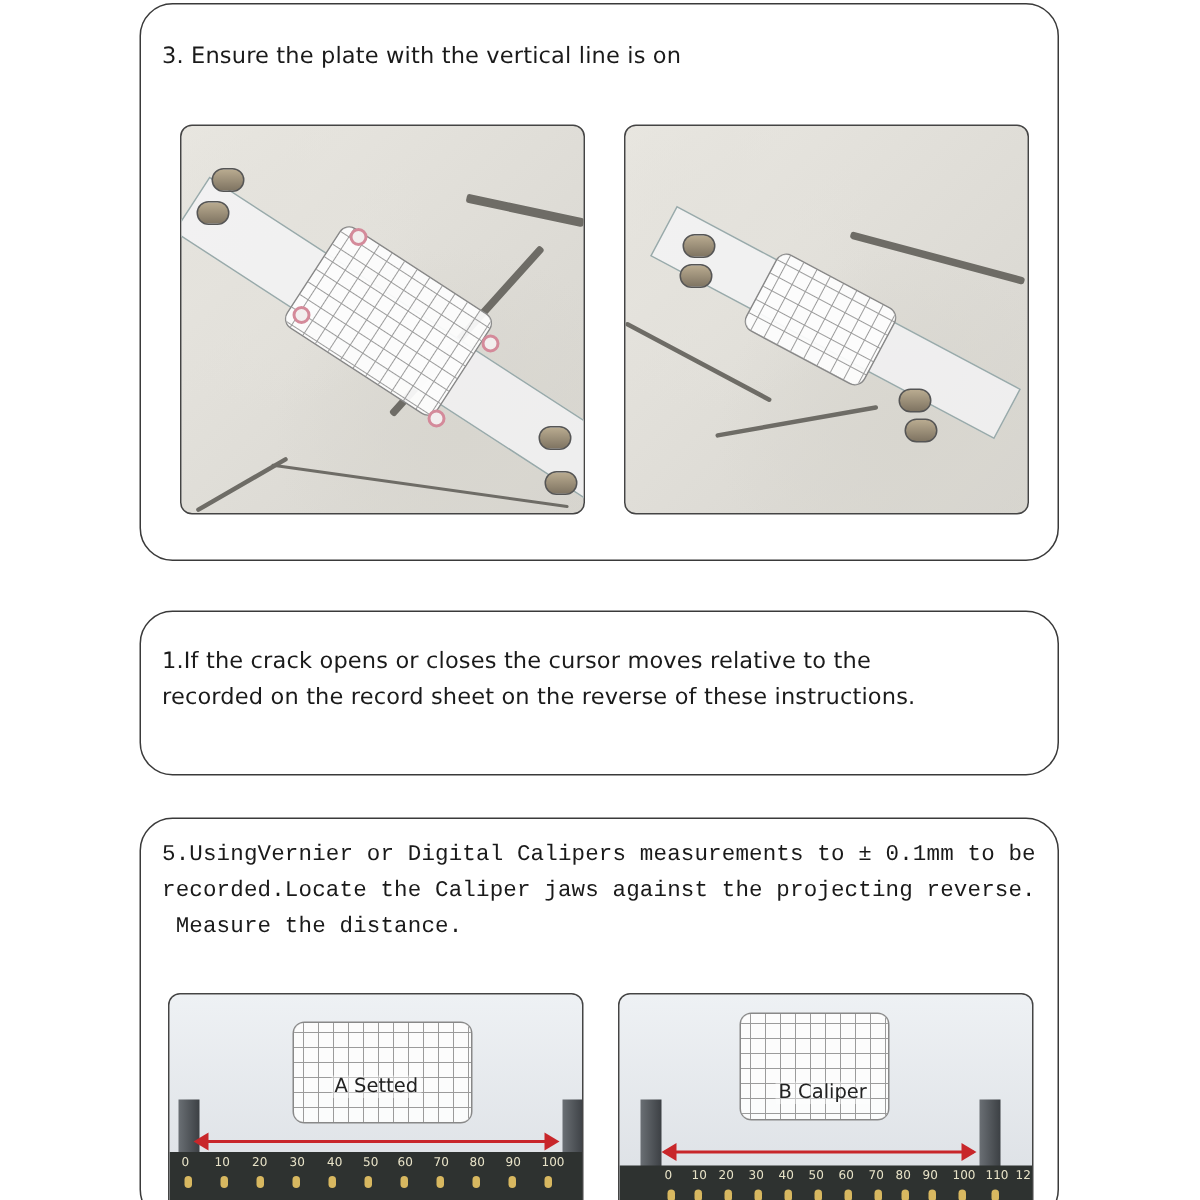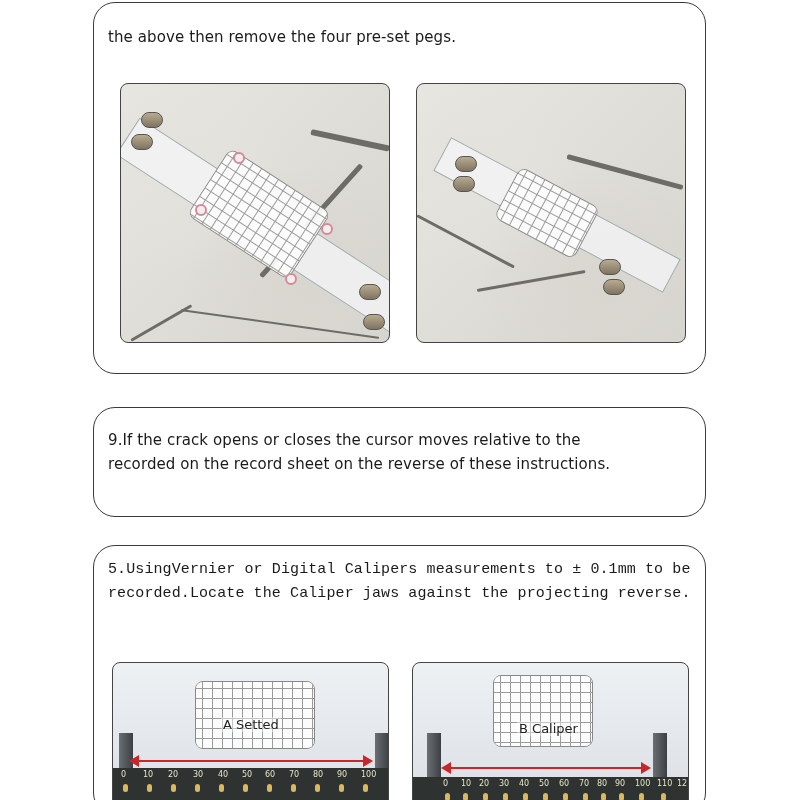--- a/index.html
+++ b/index.html
@@ -29,21 +29,21 @@
   .arrow:before{content:"";position:absolute;left:-2px;top:-5px;border-right:10px solid #c8262a;border-top:6px solid transparent;border-bottom:6px solid transparent;}
   .arrow:after{content:"";position:absolute;right:-2px;top:-5px;border-left:10px solid #c8262a;border-top:6px solid transparent;border-bottom:6px solid transparent;}
   .photo-label{position:absolute;font-size:13px;color:#222;background:rgba(255,255,255,0.4);padding:0 2px;}
   .jaw{position:absolute;width:14px;background:linear-gradient(90deg,#6a6f74,#3c4044);}
 </style>
 </head>
 <body>
 
 <div class="panel" style="left:93px;top:2px;width:613px;height:372px;">
   <div class="step-text" style="left:14px;top:22px;">
-    <div>the above then remove the four pre-set pegs.</div>
+    <div>3. Ensure the plate with the vertical line is on</div>
   </div>
 
   <div class="photo wall" style="left:26px;top:80px;width:270px;height:260px;">
     <div class="crack" style="left:140px;top:190px;width:150px;height:5px;transform:rotate(-48deg);"></div>
     <div class="crack" style="left:190px;top:45px;width:80px;height:6px;transform:rotate(12deg);"></div>
     <div class="crack" style="left:60px;top:225px;width:200px;height:2px;transform:rotate(8deg);"></div>
     <div class="crack" style="left:10px;top:255px;width:70px;height:3px;transform:rotate(-30deg);"></div>
     <div class="strip" style="left:-20px;top:120px;width:330px;height:44px;transform:rotate(33deg);"></div>
     <div class="screw" style="left:20px;top:28px;"></div>
     <div class="screw" style="left:10px;top:50px;"></div>
@@ -68,29 +68,30 @@
     <div class="screw" style="left:182px;top:175px;"></div>
     <div class="screw" style="left:186px;top:195px;"></div>
     <div class="plate" style="left:85px;top:100px;width:90px;height:58px;transform:rotate(28deg);">
         <div class="plate-inner"></div>
       </div>
   </div>
 </div>
 
 <div class="panel" style="left:93px;top:407px;width:613px;height:110px;">
   <div class="step-text" style="left:14px;top:20px;">
-    <div>9.If the crack opens or closes the cursor moves relative to the</div>
+    <div>1.If the crack opens or closes the cursor moves relative to the</div>
     <div>recorded on the record sheet on the reverse of these instructions.</div>
   </div>
 </div>
 
 <div class="panel" style="left:93px;top:545px;width:613px;height:270px;">
   <div class="step-text" style="left:14px;top:12px;font-family:Liberation Mono, monospace;">
     <div>5.UsingVernier or Digital Calipers measurements to ± 0.1mm to be</div>
     <div>recorded.Locate the Caliper jaws against the projecting reverse.</div>
+    <div style="white-space:pre;"> Measure the distance.</div>
   </div>
 
   <div class="photo caliper-photo" style="left:18px;top:92px;width:277px;height:160px;">
     <div class="plate" style="left:82px;top:18px;width:120px;height:68px;">
         <div class="plate-inner"></div>
       </div>
     <span class="photo-label" style="left:108px;top:54px;">A Setted</span>
     <div class="jaw" style="left:6px;top:70px;height:40px;"></div>
     <div class="jaw" style="left:262px;top:70px;height:40px;"></div>
     <div class="arrow" style="left:18px;top:97px;width:240px;"></div>

